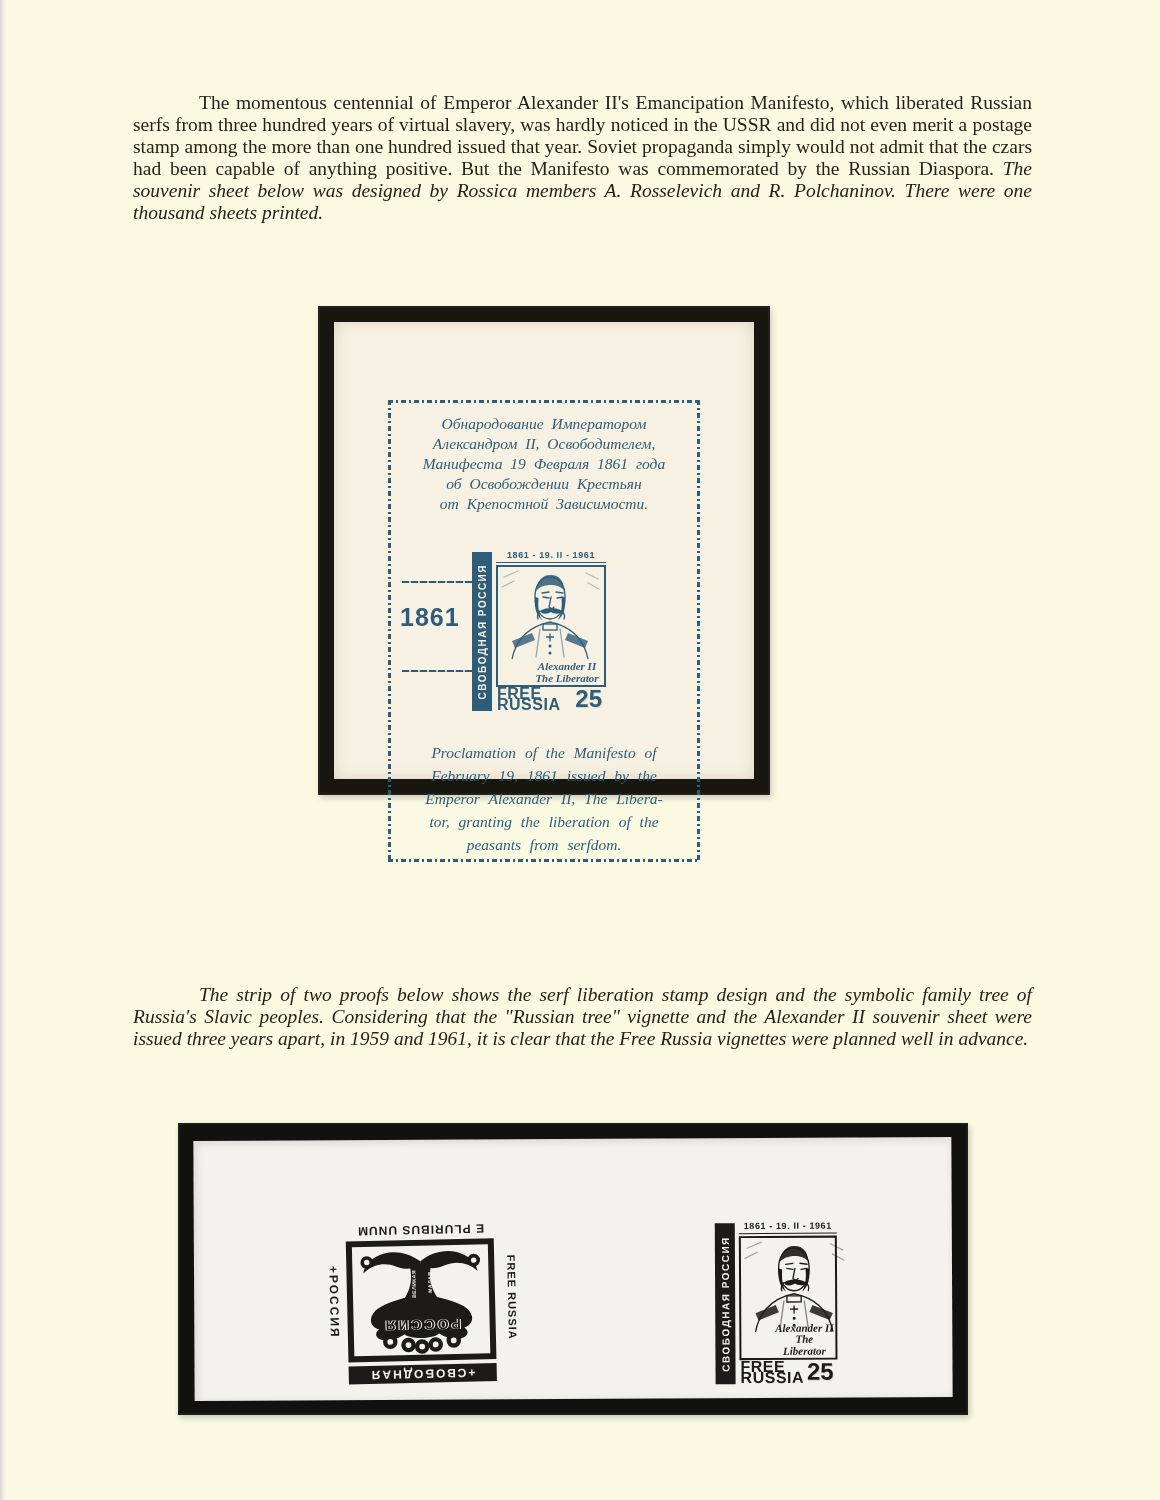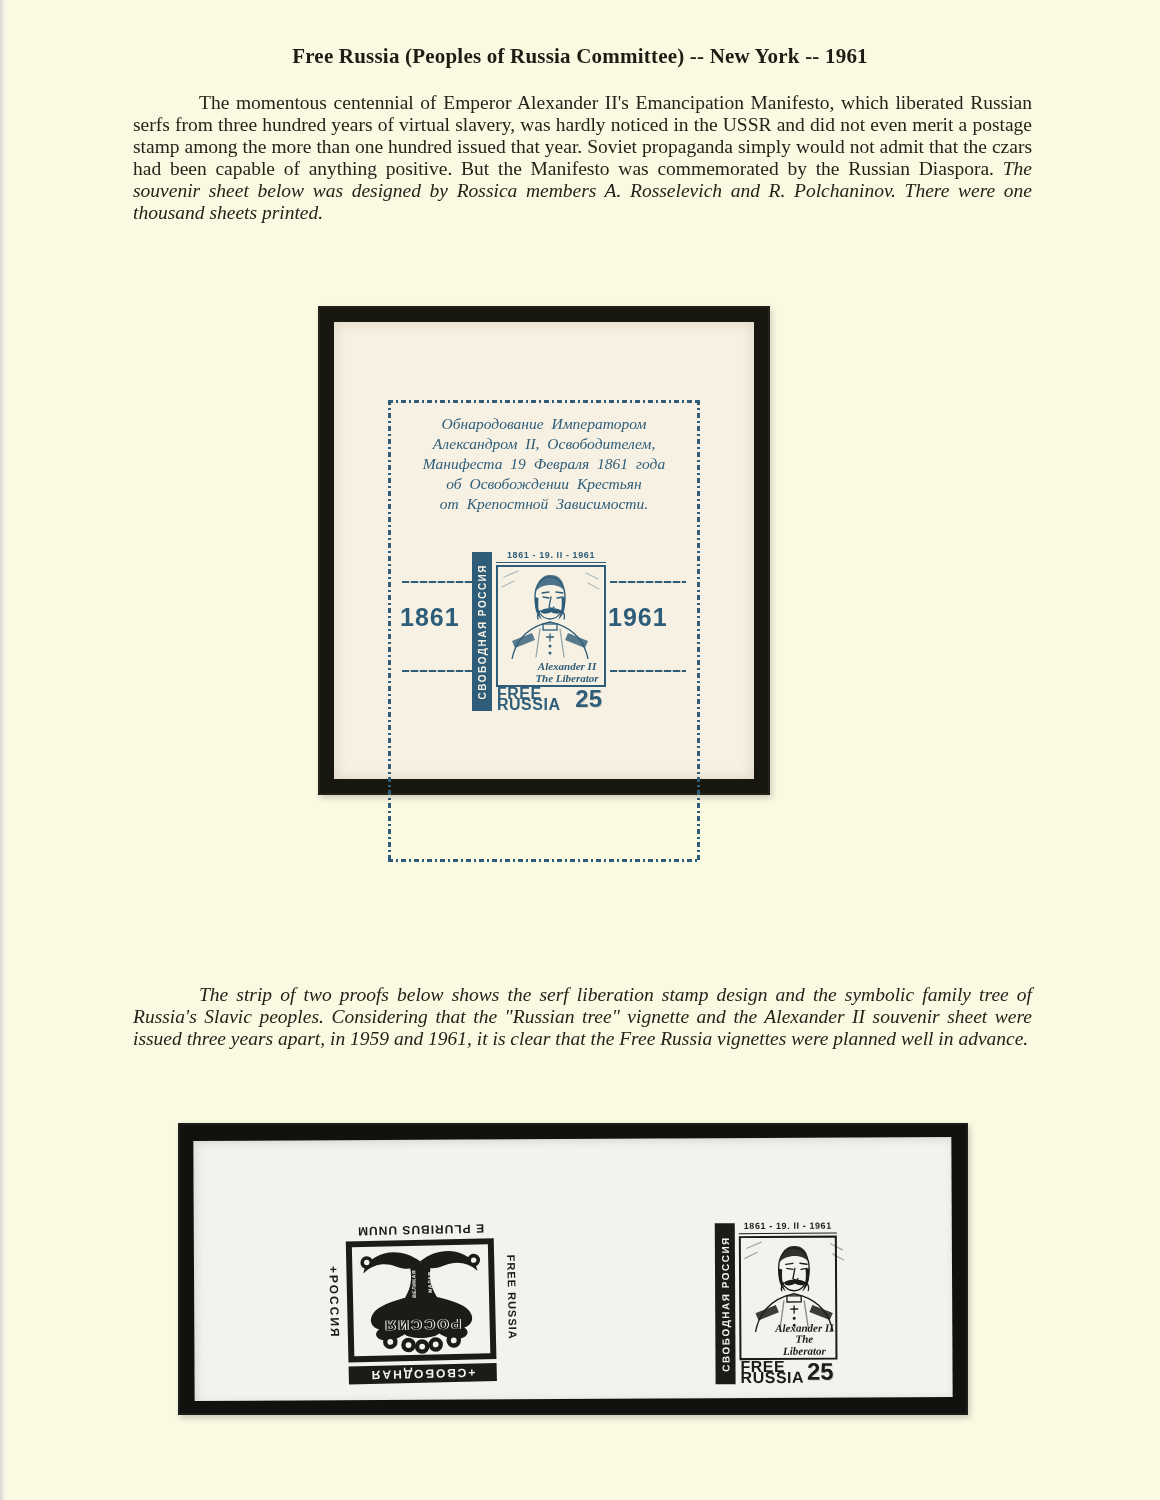--- a/index.html
+++ b/index.html
@@ -122,21 +122,20 @@
     background:var(--ink);display:flex;align-items:center;justify-content:center;}
   .tr-band span{transform:rotate(180deg);color:var(--paper);font-weight:bold;
     font-size:12px;letter-spacing:2px;}
 </style>
 </head>
 <body>
 
 <div class="page">
   <div class="scan-edge"></div>
 
-  <div class="page-title">Free Russia (Peoples of Russia Committee) -- New York -- 1961</div>
 
   <div class="body-par par1"><span>The momentous centennial of Emperor Alexander II's Emancipation Manifesto, which liberated Russian serfs from three hundred years of virtual slavery, was hardly noticed in the USSR and did not even merit a postage stamp among the more than one hundred issued that year. Soviet propaganda simply would not admit that the czars had been capable of anything positive. But the Manifesto was commemorated by the Russian Diaspora. </span><span class="par-italic">The souvenir sheet below was designed by Rossica members A. Rosselevich and R. Polchaninov. There were one thousand sheets printed.</span></div>
 
   <div class="sheet-mount">
     <div class="sheet-paper">
       <div class="dotrect">
         <div class="dl-h dl-top"></div>
         <div class="dl-h dl-bottom"></div>
         <div class="dl-v dl-left"></div>
         <div class="dl-v dl-right"></div>
@@ -145,25 +144,20 @@
           <div>Обнародование Императором</div>
           <div>Александром II, Освободителем,</div>
           <div>Манифеста 19 Февраля 1861 года</div>
           <div>об Освобождении Крестьян</div>
           <div>от Крепостной Зависимости.</div>
         </div>
 
         <div class="yeargrp yg-left">
           <div class="ydash"></div>
           <div class="ynum">1861</div>
-          <div class="ydash ydash2"></div>
-        </div>
-        <div class="yeargrp yg-right">
-          <div class="ydash"></div>
-          <div class="ynum">1961</div>
           <div class="ydash ydash2"></div>
         </div>
 
         <div class="stamp stamp-teal">
           <div class="st-band">
               <span>СВОБОДНАЯ РОССИЯ</span>
             </div>
           <div class="st-date">1861 - 19. II - 1961</div>
           <div class="st-frame">
             <svg class="st-portrait" viewBox="0 0 104 92" preserveAspectRatio="xMidYMid meet">
@@ -196,20 +190,27 @@
           </div>
           <div class="st-bottom">
             <div class="st-free">
               <div>FREE</div>
               <div>RUSSIA</div>
             </div>
             <div class="st-denom">25</div>
           </div>
         </div>
 
+        <div class="sheet-en">
+          <div>Proclamation of the Manifesto of</div>
+          <div>February 19, 1861 issued by the</div>
+          <div>Emperor Alexander II, The Libera-</div>
+          <div>tor, granting the liberation of the</div>
+          <div>peasants from serfdom.</div>
+        </div>
       </div>
     </div>
   </div>
 
   <div class="body-par par2">The strip of two proofs below shows the serf liberation stamp design and the symbolic family tree of Russia's Slavic peoples. Considering that the "Russian tree" vignette and the Alexander II souvenir sheet were issued three years apart, in 1959 and 1961, it is clear that the Free Russia vignettes were planned well in advance.</div>
 
   <div class="strip-mount">
     <div class="strip-paper">
 
       <div class="tree-stamp">

